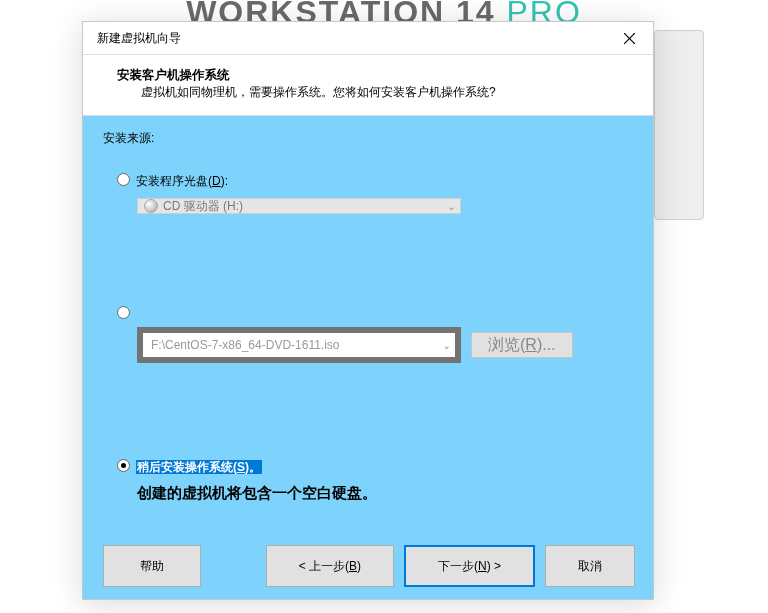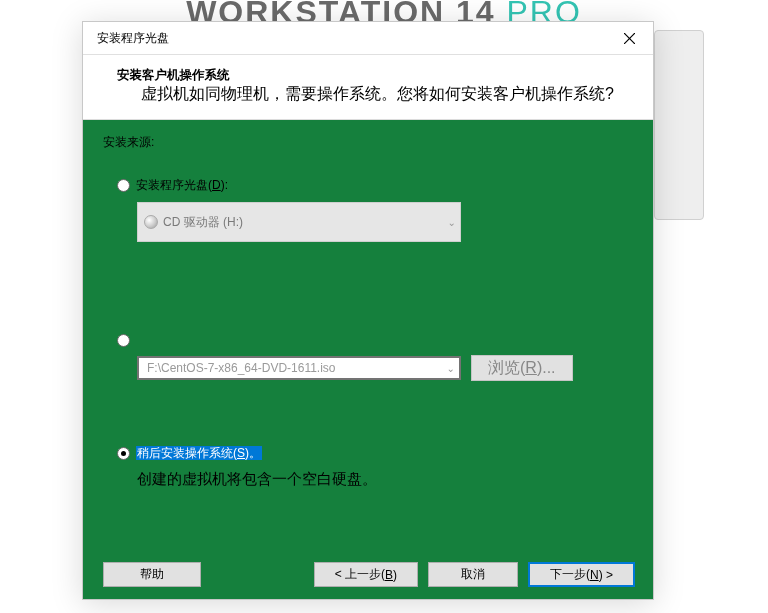--- a/index.html
+++ b/index.html
@@ -85,44 +85,44 @@
       padding: 12px 24px 14px 24px;
       border-bottom: 1px solid #dcdcdc;
     }
     .header .h-title {
       font-weight: 700;
       font-size: 12.5px;
       color: #000;
       padding-left: 10px;
     }
     .header .h-sub {
-      font-size: 16px;
+      font-size: 12px;
       color: #000;
       padding-left: 34px;
     }
     .body {
       flex: 1;
-      background: #15803d;
+      background: #7dd3fc;
       padding: 14px 18px 10px 20px;
       position: relative;
     }
     .src-label {
       font-size: 12px;
       color: #000;
       margin-bottom: 26px;
     }
     .option {
       position: relative;
     }
     .opt1 { margin-left: 14px; }
     .opt2 { margin-left: 14px; margin-top: 92px; }
-    .opt3 { margin-left: 14px; margin-top: 64px; }
+    .opt3 { margin-left: 14px; margin-top: 96px; font-weight: bold; }
     .radio-row {
       display: flex;
-      align-items: center;
+      align-items: flex-start;
       gap: 6px;
     }
     .radio-circle {
       width: 13px;
       height: 13px;
       border: 1px solid #666;
       border-radius: 50%;
       background: #fff;
       display: inline-flex;
       align-items: center;
@@ -145,21 +145,21 @@
       color: #fff;
       padding: 0 1px;
     }
     .underline {
       text-decoration: underline;
     }
     .dropdown {
       margin-top: 8px;
       margin-left: 20px;
       width: 324px;
-      height: 40px;
+      height: 16px;
       background: #e6e6e6;
       border: 1px solid #cfcfcf;
       display: flex;
       align-items: center;
       padding: 0 4px 0 6px;
       color: #7a7a7a;
       font-size: 12px;
       position: relative;
     }
     .dropdown .dd-icon {
@@ -178,23 +178,23 @@
     }
     .combo {
       margin-top: 8px;
       margin-left: 20px;
       display: flex;
       align-items: center;
       gap: 10px;
     }
     .combo-input {
       width: 324px;
-      height: 24px;
+      height: 36px;
       background: #fff;
-      border: 2px solid #737373;
+      border: 6px solid #737373;
       display: flex;
       align-items: center;
       padding: 0 4px 0 8px;
       color: #9a9a9a;
       font-size: 12px;
     }
     .combo-input .dd-arrow {
       margin-left: auto;
       color: #999;
       font-size: 10px;
@@ -218,22 +218,22 @@
       position: absolute;
       left: 0;
       right: 0;
       bottom: 0;
       padding: 10px 18px 12px 20px;
       display: flex;
       align-items: center;
       gap: 10px;
     }
     .btn {
-      height: 25px;
-      padding: 0 20px;
+      height: 42px;
+      padding: 0 32px;
       background: #e1e1e1;
       border: 1px solid #aeaeae;
       font-size: 12px;
       display: flex;
       align-items: center;
       justify-content: center;
       cursor: pointer;
       min-width: 90px;
     }
     .btn.help {
@@ -250,21 +250,21 @@
 </head>
 <body>
 
 <div class="bg-logo">
   <span>WORKSTATION 14</span><span class="pro"> PRO</span>
 </div>
 <div class="bg-panel"></div>
 
 <div class="dialog">
   <div class="titlebar">
-    <span class="title">安装程序光盘</span>
+    <span class="title">新建虚拟机向导</span>
     <div class="close">
       <svg viewBox="0 0 10 10">
         <line x1="0" y1="0" x2="10" y2="10" stroke="#000" stroke-width="1.1"></line>
         <line x1="10" y1="0" x2="0" y2="10" stroke="#000" stroke-width="1.1"></line>
       </svg>
     </div>
   </div>
 
   <div class="header">
     <div class="h-title">安装客户机操作系统</div>
@@ -316,21 +316,21 @@
     </div>
 
     <div class="btnbar">
       <div class="btn help">帮助</div>
       <div class="spacer"></div>
       <div class="btn">
         <span>&lt; 上一步(</span>
           <span class="underline">B</span>
           <span>)</span>
       </div>
-      <div class="btn">取消</div>
       <div class="btn primary">
         <span>下一步(</span>
           <span class="underline">N</span>
           <span>) &gt;</span>
       </div>
+      <div class="btn">取消</div>
     </div>
   </div>
 </div>
 
 </body></html>

